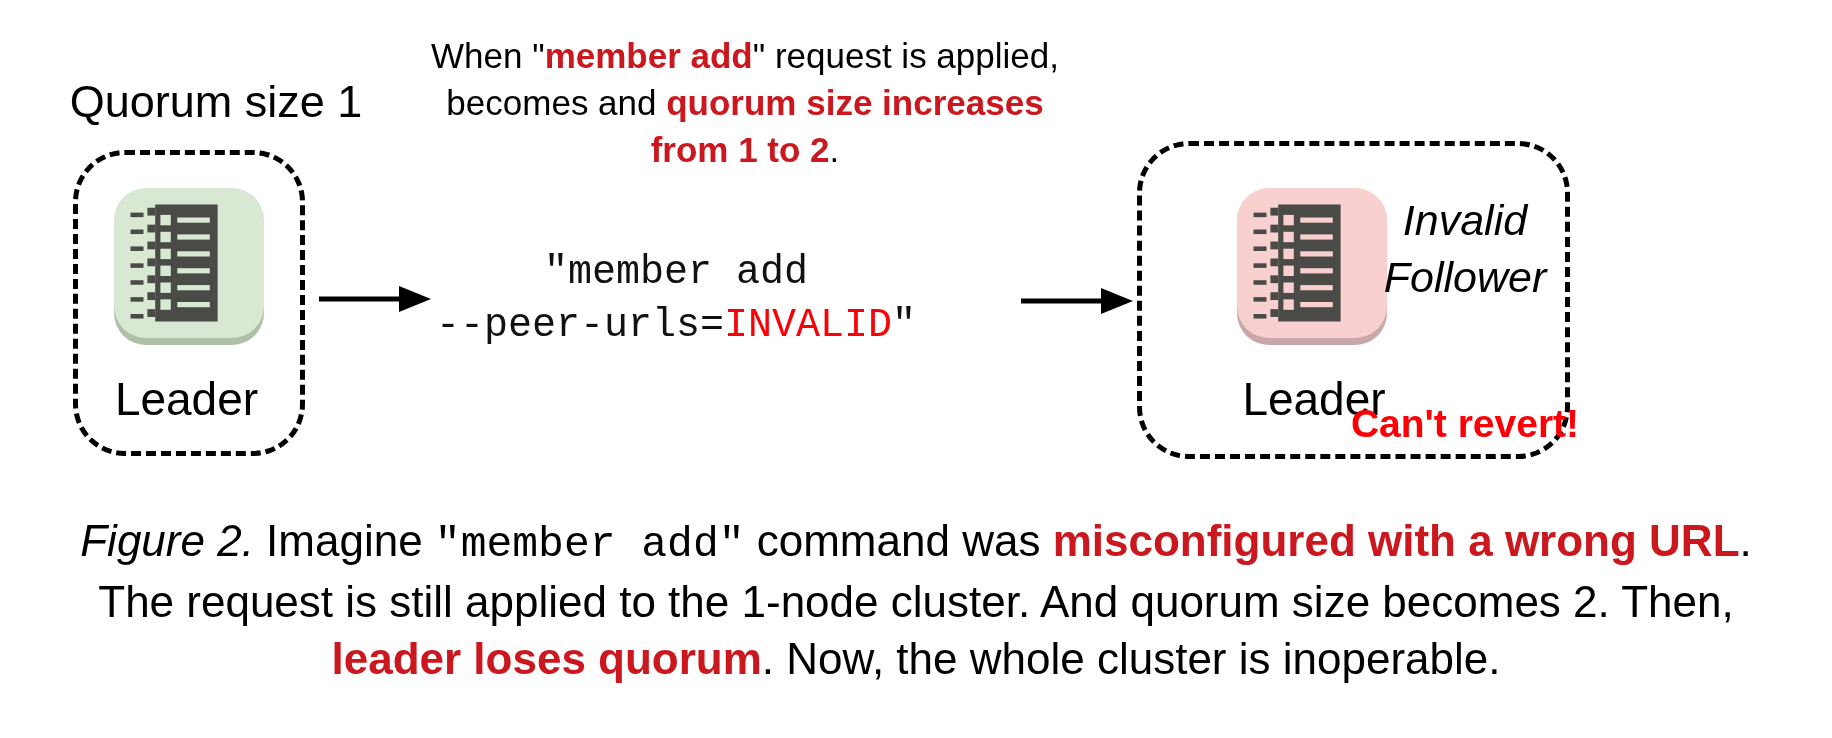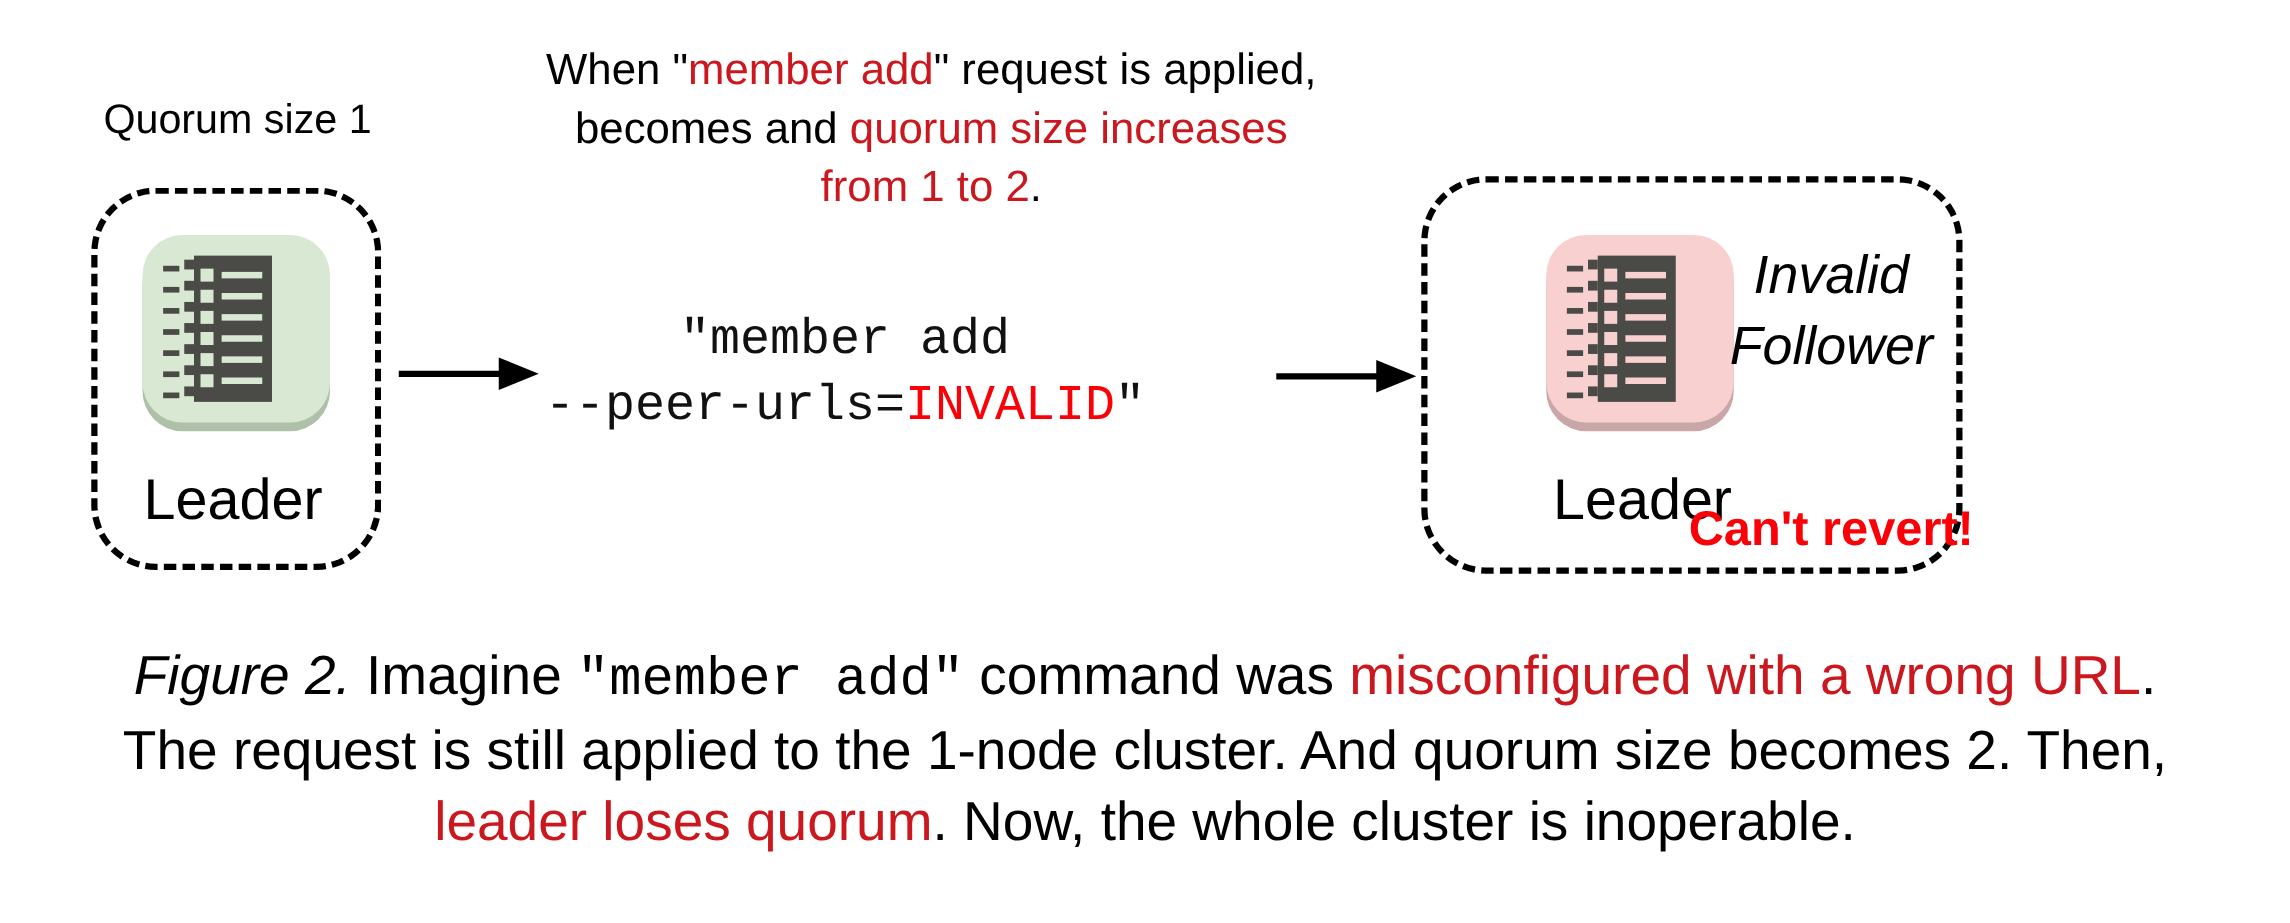--- a/index.html
+++ b/index.html
@@ -13,30 +13,30 @@
     --pink-node-shadow:#c9a6a8;
     --glyph-dark:#4a4a46;
   }
   html,body{margin:0;padding:0;background:var(--background);}
   .stage{
     position:relative;width:1832px;height:738px;background:var(--background);
     font-family:"Liberation Sans", sans-serif;color:var(--ink);overflow:hidden;
   }
   .abs{position:absolute;}
   .center{text-align:center;}
-  .red-b{color:var(--red-bold);font-weight:normal;}
+  .red-b{color:var(--red-bold);font-weight:bold;}
   .red-plain{color:var(--red-bright);}
   .mono{font-family:"Liberation Mono","DejaVu Sans Mono",monospace;}
   .italic{font-style:italic;}
 
   
   .annotation{left:340px;top:32px;width:810px;font-size:35px;line-height:47px;}
 
   
-  .cluster-title{font-size:33px;}
+  .cluster-title{font-size:45px;margin-left:26px;}
   .left-title{left:40px;top:76px;width:300px;}
   .right-title{left:1180px;top:68px;width:380px;}
 
   
   .quorum-box{border:5px dashed #000;border-radius:52px;}
   .left-box{left:73px;top:150px;width:222px;height:296px;}
   .right-box{left:1137px;top:141px;width:423px;height:308px;}
 
   
   .node{width:150px;height:150px;border-radius:32px;}

